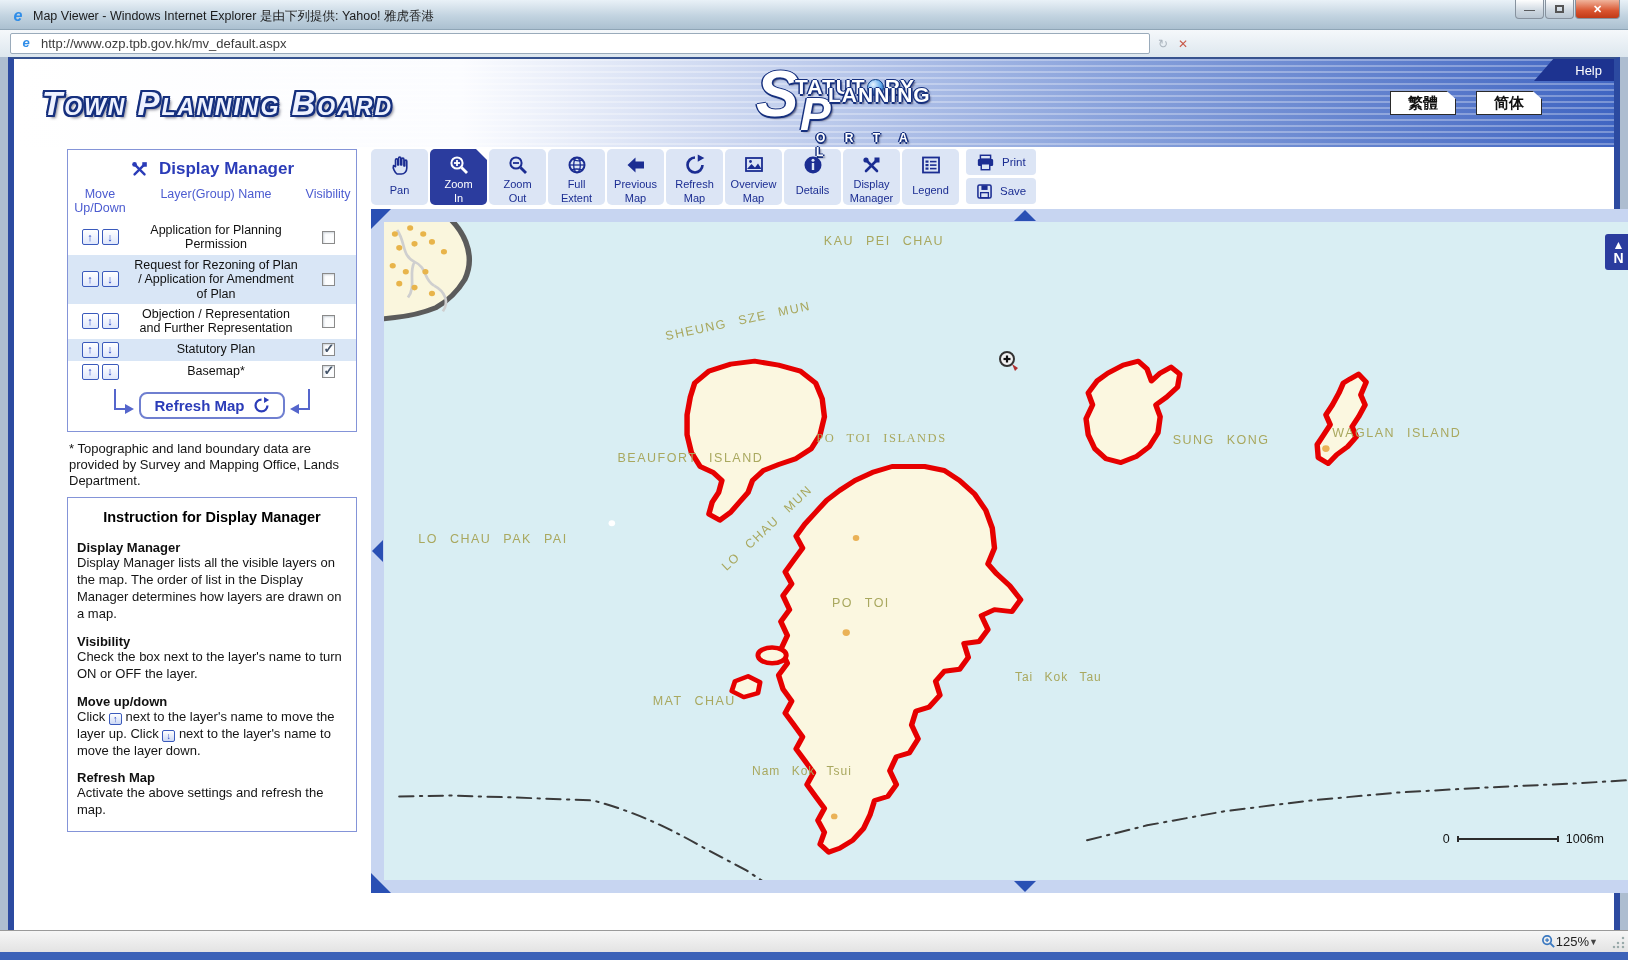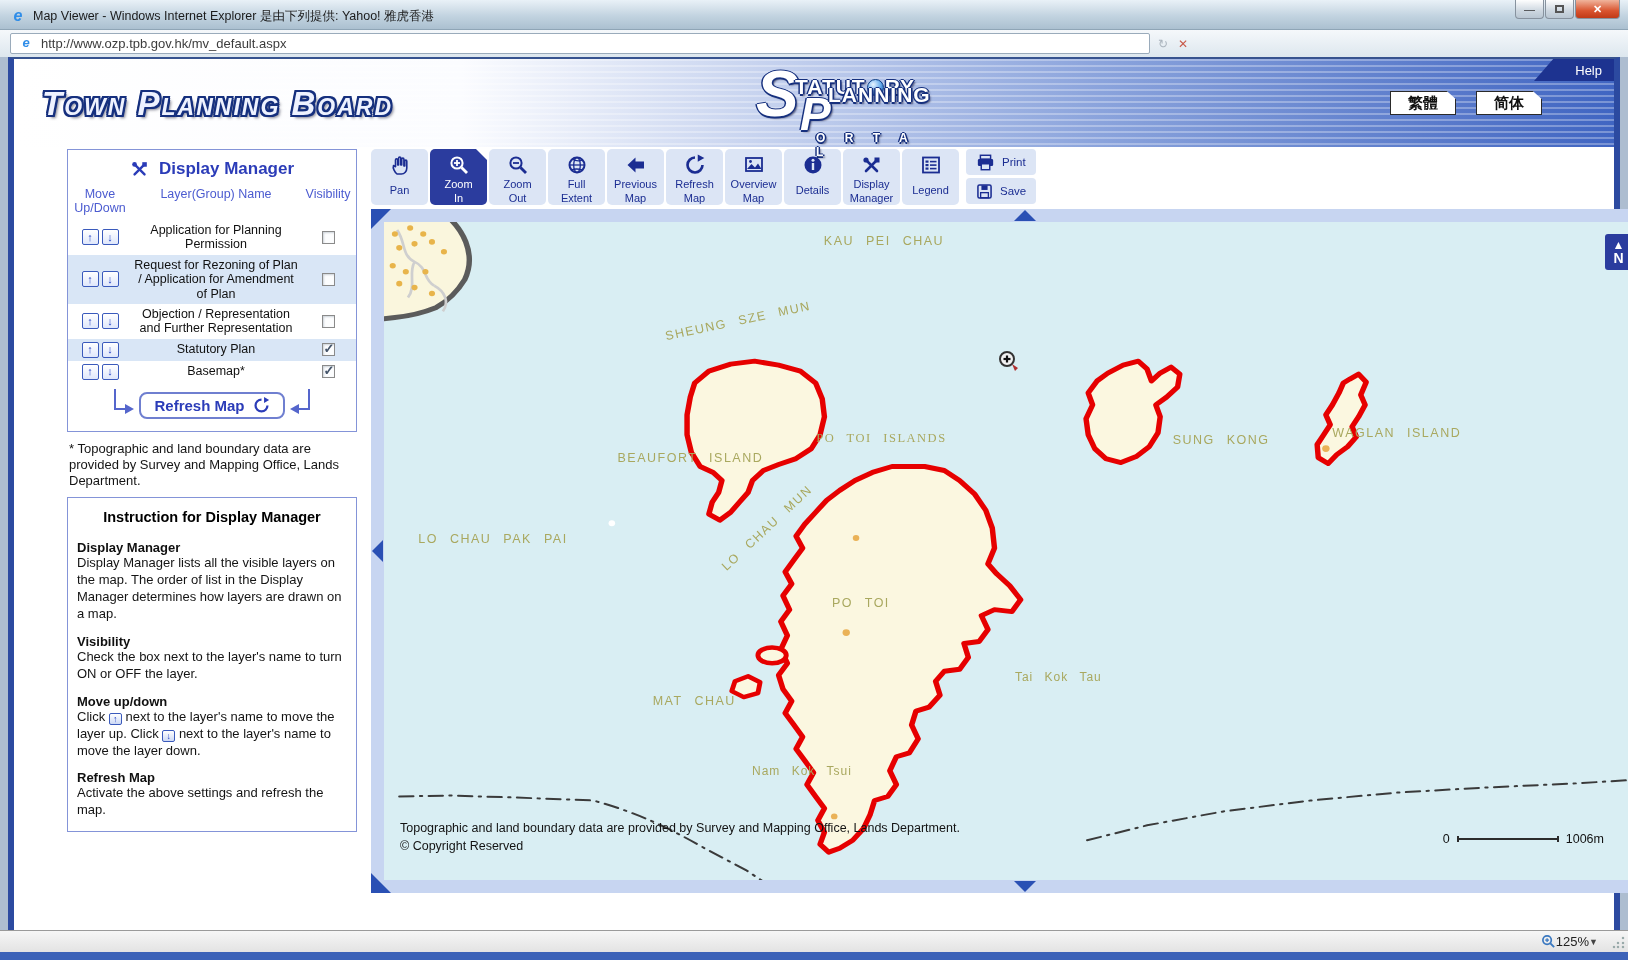--- a/index.html
+++ b/index.html
@@ -531,24 +531,20 @@
             <span>N</span>
           </div>
 
           <svg class="zoom-cursor" width="22" height="22" viewBox="0 0 22 22">
             <circle cx="9" cy="9" r="7" fill="#f2f2f2" stroke="#333" stroke-width="2"></circle>
             <line x1="5.5" y1="9" x2="12.5" y2="9" stroke="#111" stroke-width="2.2"></line>
             <line x1="9" y1="5.5" x2="9" y2="12.5" stroke="#111" stroke-width="2.2"></line>
             <path d="M14 14 l6 4 -3 3 z" fill="#b03030"></path>
           </svg>
 
-          <div class="credit">
-            <div>Topographic  and land boundary data are provided by Survey and Mapping Office, Lands Department.</div>
-            <div>© Copyright Reserved</div>
-          </div>
 
           <div class="scalebar">
             <span>0</span>
             <div class="scale-line"></div>
             <span>1006m</span>
           </div>
         </div>
       </div>
     </div>
 

